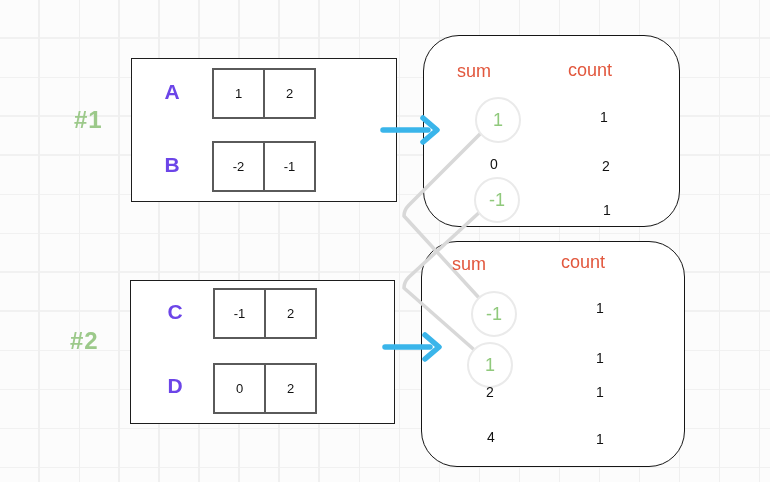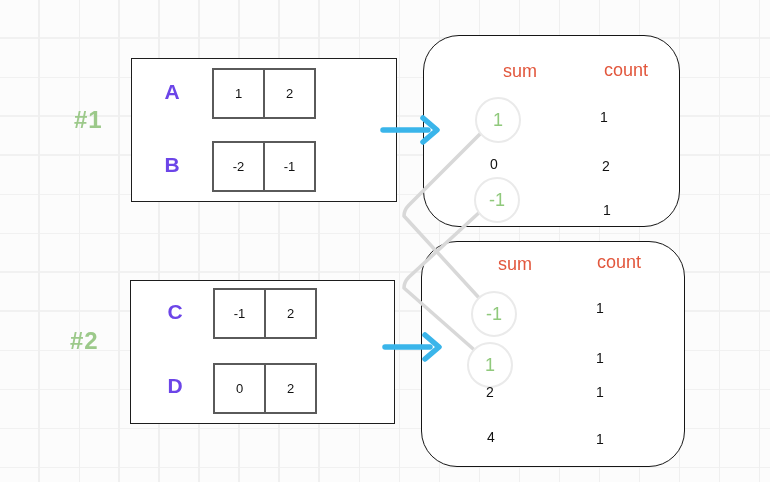--- a/index.html
+++ b/index.html
@@ -30,21 +30,21 @@
     font-size:13px;color:#111;
   }
   .cell + .cell{margin-left:-2px;}
   
   .panel{
     position:absolute;background:#ffffff;border:1.7px solid #161616;
     border-radius:36px;
   }
   .hdr{
     position:absolute;color:#e2573d;font-size:18px;z-index:6;
-    width:80px;text-align:right;
+    width:80px;text-align:left;
   }
   .num{
     position:absolute;color:#111;font-size:14px;z-index:6;
     width:40px;text-align:center;
   }
   .circ{
     position:absolute;width:42px;height:42px;border-radius:50%;
     background:#ffffff;border:2px solid #eaeaea;z-index:5;
     display:flex;align-items:center;justify-content:center;
     color:#90c97c;font-size:18px;

